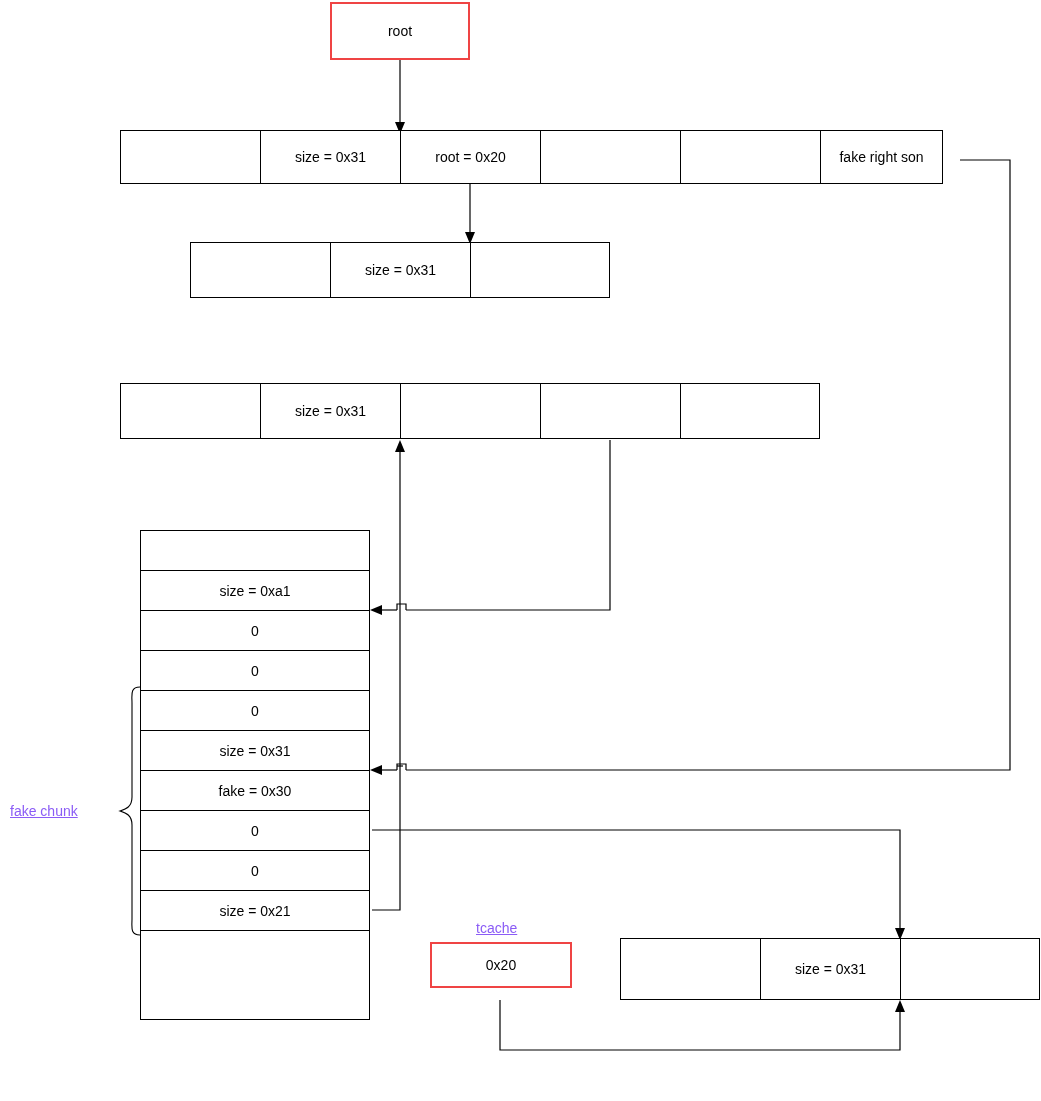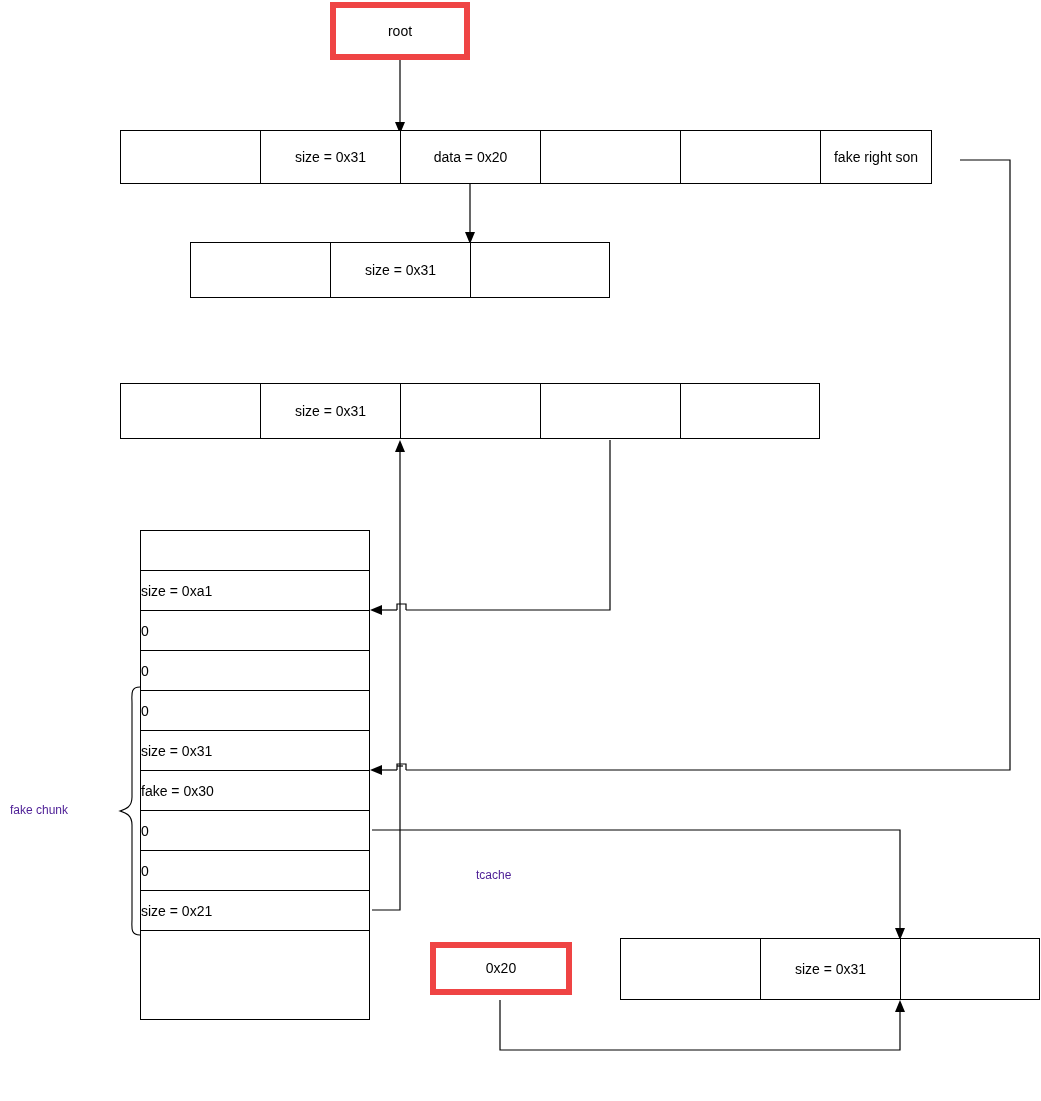--- a/index.html
+++ b/index.html
@@ -10,21 +10,21 @@
   #canvas{
     position:relative;
     width:1041px;
     height:1101px;
     background:#ffffff;
     overflow:hidden;
   }
   .box{
     position:absolute;
     box-sizing:border-box;
-    border:6px solid #ef4444;
+    border:2px solid #ef4444;
     background:#ffffff;
     display:flex;
     align-items:center;
     justify-content:center;
     font-size:14px;
     line-height:1.2;
     color:#000000;
     white-space:nowrap;
   }
   .hrow{
@@ -50,31 +50,33 @@
     position:absolute;
     box-sizing:border-box;
     background:#ffffff;
   }
   .vtable > .vcell{
     box-sizing:border-box;
     border:1px solid #000000;
     border-bottom-width:0;
     display:flex;
     align-items:center;
+    justify-content:center;
     font-size:14px;
     color:#000000;
     white-space:nowrap;
     background:#ffffff;
   }
   .vtable > .vcell:last-child{border-bottom-width:1px;}
   .plainlabel{
     position:absolute;
-    font-size:12px;
-    color:#4c1d95;
-    white-space:nowrap;
+    font-size:14px;
+    color:#8b5cf6;
+    white-space:nowrap;
+    text-decoration:underline;
   }
   svg.edges{
     position:absolute;
     left:0; top:0;
     width:1041px;
     height:1101px;
     pointer-events:none;
   }
   svg.edges path, svg.edges line{
     fill:none;
@@ -128,29 +130,29 @@
   </div>
 
   <div class="hrow" style="left:120px;top:130px;width:840px;height:54px;">
     <div class="cell" style="width:140px;">
       <span></span>
     </div>
     <div class="cell" style="width:140px;">
       <span>size = 0x31</span>
     </div>
     <div class="cell" style="width:140px;">
-      <span>data = 0x20</span>
-    </div>
-    <div class="cell" style="width:140px;">
-      <span></span>
-    </div>
-    <div class="cell" style="width:140px;">
-      <span></span>
-    </div>
-    <div class="cell" style="width:112px;">
+      <span>root = 0x20</span>
+    </div>
+    <div class="cell" style="width:140px;">
+      <span></span>
+    </div>
+    <div class="cell" style="width:140px;">
+      <span></span>
+    </div>
+    <div class="cell" style="width:123px;">
       <span>fake right son</span>
     </div>
   </div>
 
   <div class="hrow" style="left:190px;top:242px;width:420px;height:56px;">
     <div class="cell" style="width:140px;">
       <span></span>
     </div>
     <div class="cell" style="width:140px;">
       <span>size = 0x31</span>
@@ -211,25 +213,25 @@
     </div>
     <div class="vcell" style="height:90px;">
       <span></span>
     </div>
   </div>
 
   <div class="plainlabel" style="left:10px;top:803px;">
     <span>fake chunk</span>
   </div>
 
-  <div class="plainlabel" style="left:476px;top:868px;">
+  <div class="plainlabel" style="left:476px;top:920px;">
     <span>tcache</span>
   </div>
 
-  <div class="box" style="left:430px;top:942px;width:142px;height:53px;">
+  <div class="box" style="left:430px;top:942px;width:142px;height:46px;">
     <span>0x20</span>
   </div>
 
   <div class="hrow" style="left:620px;top:938px;width:420px;height:62px;">
     <div class="cell" style="width:140px;">
       <span></span>
     </div>
     <div class="cell" style="width:140px;">
       <span>size = 0x31</span>
     </div>

